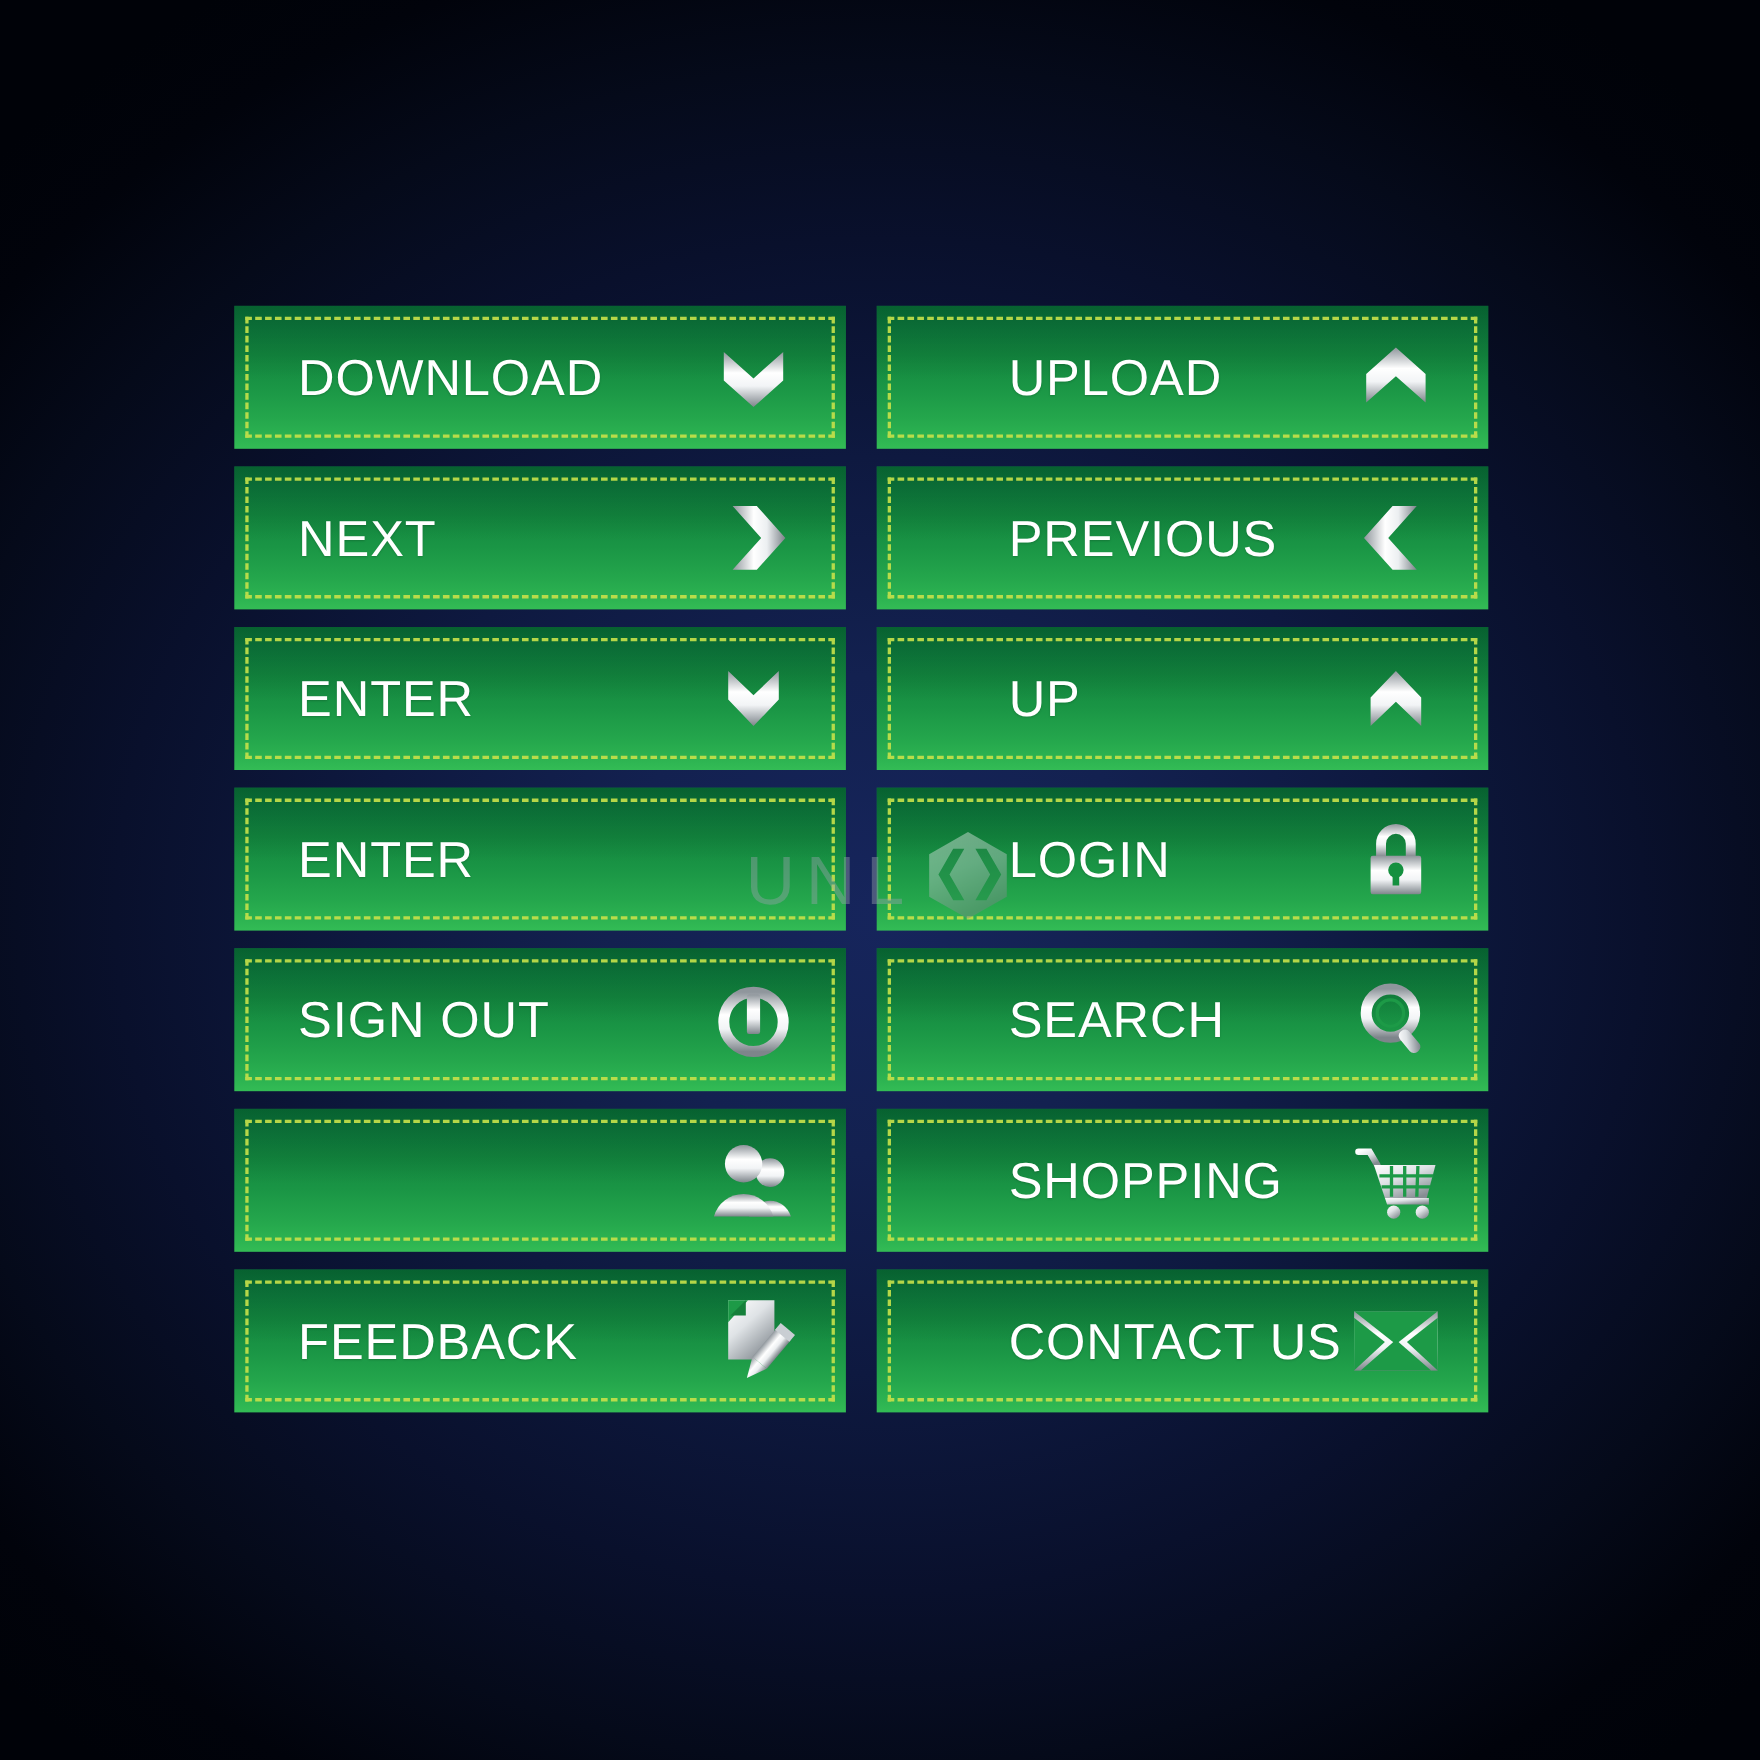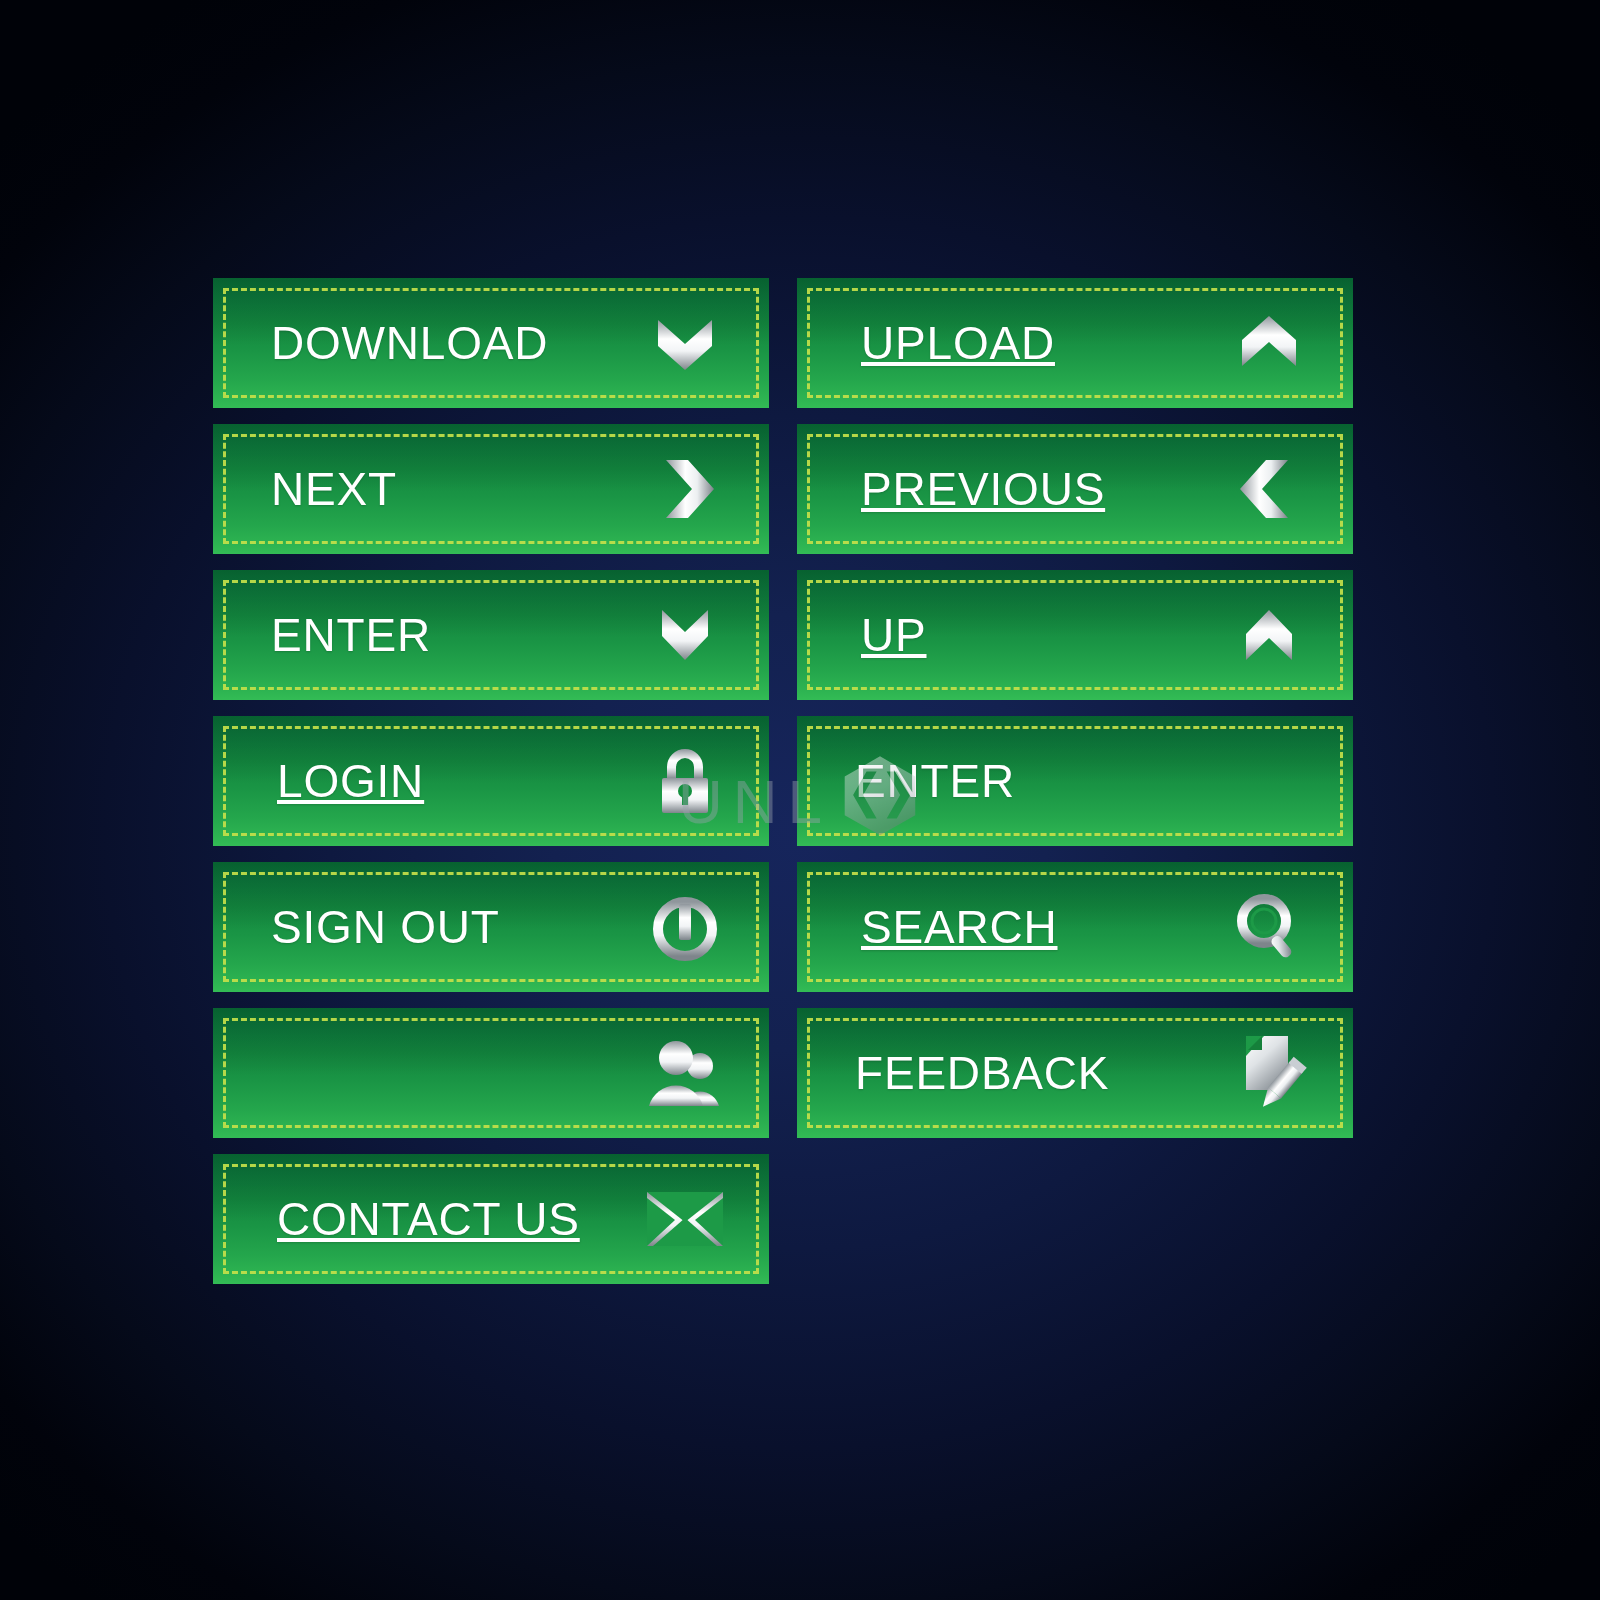--- a/index.html
+++ b/index.html
@@ -87,21 +87,21 @@
     top:50%;
     transform:translateY(-50%);
     z-index:3;
     width:80px; height:80px;
     display:flex; align-items:center; justify-content:center;
   }
   .btn .icon svg{ display:block; }
 
   
   .col-left  .label{ margin-left:58px;text-align:center; }
-  .col-right .label{ margin-left:64px;text-decoration:underline; }
+  .col-right .label{ margin-left:120px; }
 
   
   #watermark{
     position:absolute;
     left:0; top:0; width:1600px; height:1600px;
     pointer-events:none;
     z-index:5;
     display:flex;
     align-items:center;
     justify-content:center;
@@ -210,40 +210,40 @@
   <div class="btn col-right">
     <span class="stitch"></span>
     <span class="label">UP</span>
     <span class="icon">
       <svg width="74" height="74" viewBox="0 0 74 74">
         <path d="M14 62 L37 40 L60 62 L60 36 L37 12 L14 36 Z" fill="url(#silverV)"></path>
       </svg>
     </span>
   </div>
 
+  <div class="btn col-left">
+    <span class="stitch"></span>
+    <span class="label">ENTER</span>
+  </div>
+
   <div class="btn col-right">
     <span class="stitch"></span>
     <span class="label">LOGIN</span>
     <span class="icon">
       <svg width="68" height="72" viewBox="0 0 68 72">
         <path d="M16 34 L16 22 A18 18 0 0 1 52 22 L52 34 L43 34 L43 22 A9 9 0 0 0 25 22 L25 34 Z" fill="url(#silverV)"></path>
         <rect x="11" y="33" width="46" height="35" rx="2" fill="url(#silverV)"></rect>
         <circle cx="34" cy="46" r="7" fill="#14903f"></circle>
         <rect x="31" y="46" width="6" height="14" fill="#14903f"></rect>
       </svg>
     </span>
   </div>
 
   <div class="btn col-left">
     <span class="stitch"></span>
-    <span class="label">ENTER</span>
-  </div>
-
-  <div class="btn col-left">
-    <span class="stitch"></span>
     <span class="label">SIGN OUT</span>
     <span class="icon">
       <svg width="74" height="74" viewBox="0 0 74 74">
         <circle cx="37" cy="39" r="27" fill="none" stroke="url(#silverV)" stroke-width="10"></circle>
         <rect x="31" y="14" width="12" height="36" rx="2" fill="url(#silverV)"></rect>
       </svg>
     </span>
   </div>
 
   <div class="btn col-right">
@@ -263,20 +263,40 @@
     <span class="icon">
       <svg width="80" height="70" viewBox="0 0 80 70">
         <circle cx="55" cy="28" r="13" fill="url(#silverV)"></circle>
         <path d="M36 68 A20 21 0 0 1 74 68 Z" fill="url(#silverV)"></path>
         <circle cx="31" cy="20" r="17" fill="url(#silverV)"></circle>
         <path d="M4 68 A28 28 0 0 1 58 68 Z" fill="url(#silverV)"></path>
       </svg>
     </span>
   </div>
 
+  <div class="btn col-right">
+    <span class="stitch"></span>
+    <span class="label">SHOPPING</span>
+    <span class="icon">
+      <svg width="80" height="72" viewBox="0 0 80 72">
+        <path d="M6 10 L16 10 L23 22" fill="none" stroke="url(#silverD)" stroke-width="6" stroke-linecap="round"></path>
+        <path d="M20 22 L76 22 L68 52 L30 52 Z" fill="url(#silverD)"></path>
+        <g stroke="#1d9a47" stroke-width="3">
+          <line x1="25" y1="32" x2="74" y2="32"></line>
+          <line x1="27" y1="42" x2="71" y2="42"></line>
+          <line x1="36" y1="23" x2="36" y2="51"></line>
+          <line x1="48" y1="23" x2="48" y2="51"></line>
+          <line x1="60" y1="23" x2="59" y2="51"></line>
+        </g>
+        <path d="M30 52 L70 52 L70 58 L32 58 Z" fill="url(#silverD)"></path>
+        <circle cx="38" cy="65" r="6" fill="url(#silverD)"></circle>
+        <circle cx="64" cy="65" r="6" fill="url(#silverD)"></circle>
+      </svg>
+    </span>
+  </div>
 
   <div class="btn col-left">
     <span class="stitch"></span>
     <span class="label">FEEDBACK</span>
     <span class="icon">
       <svg width="78" height="82" viewBox="0 0 78 82">
         <path d="M16 4 L58 4 L58 58 L16 58 Z" fill="url(#silverD)"></path>
         <path d="M16 4 L34 4 L16 24 Z" fill="#1d9a47"></path>
         <path d="M32 4 L32 18 L18 18 Z" fill="#15803a"></path>
         <g transform="rotate(40 48 56)">

